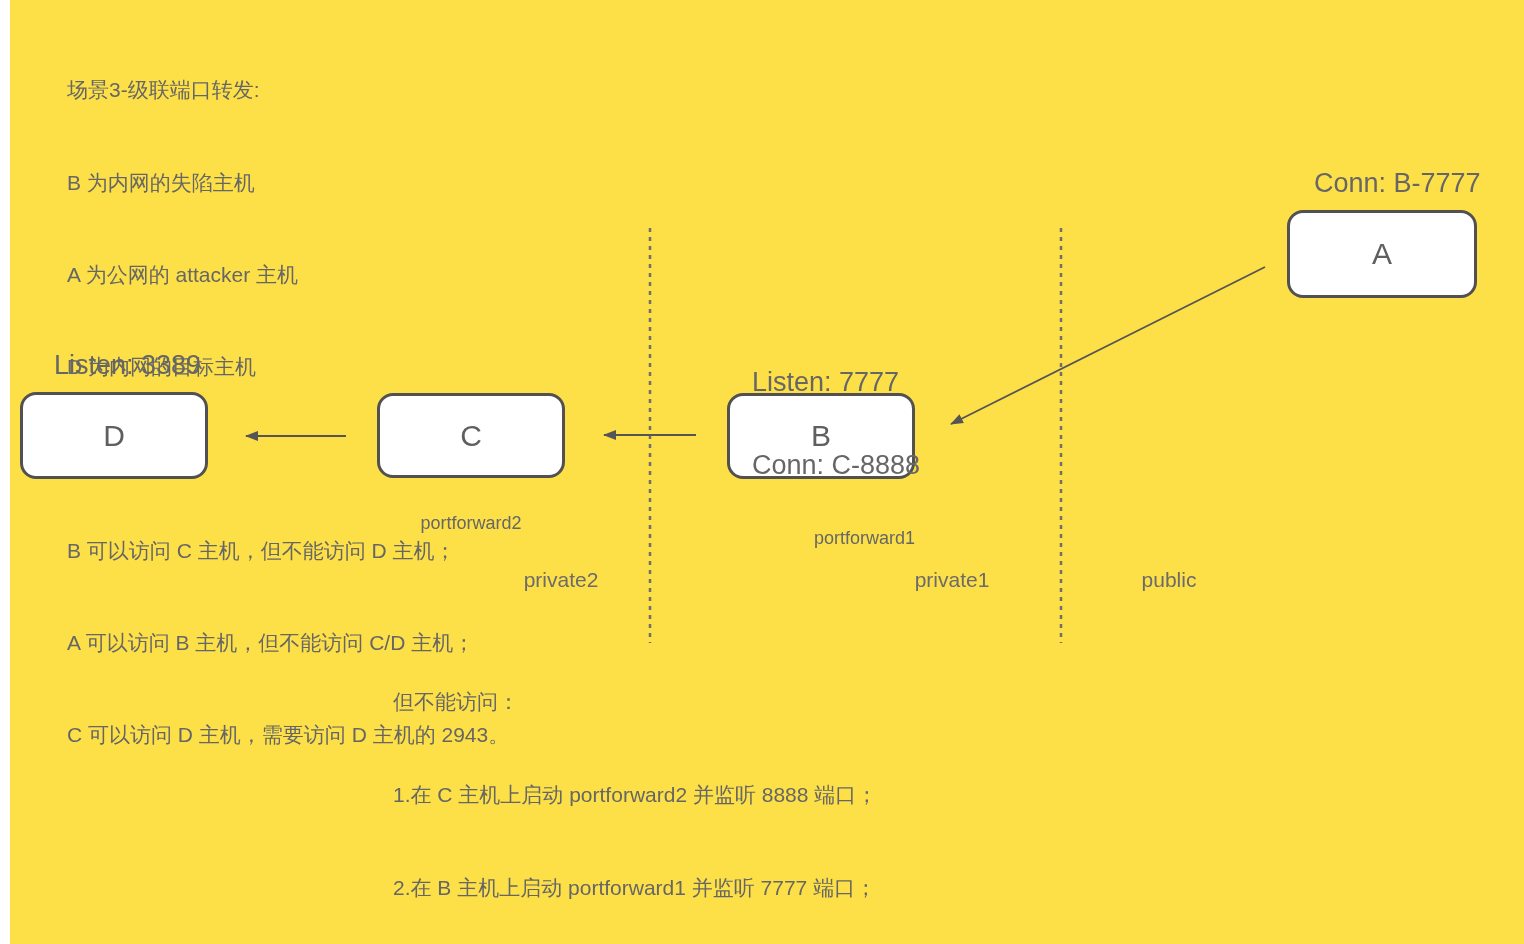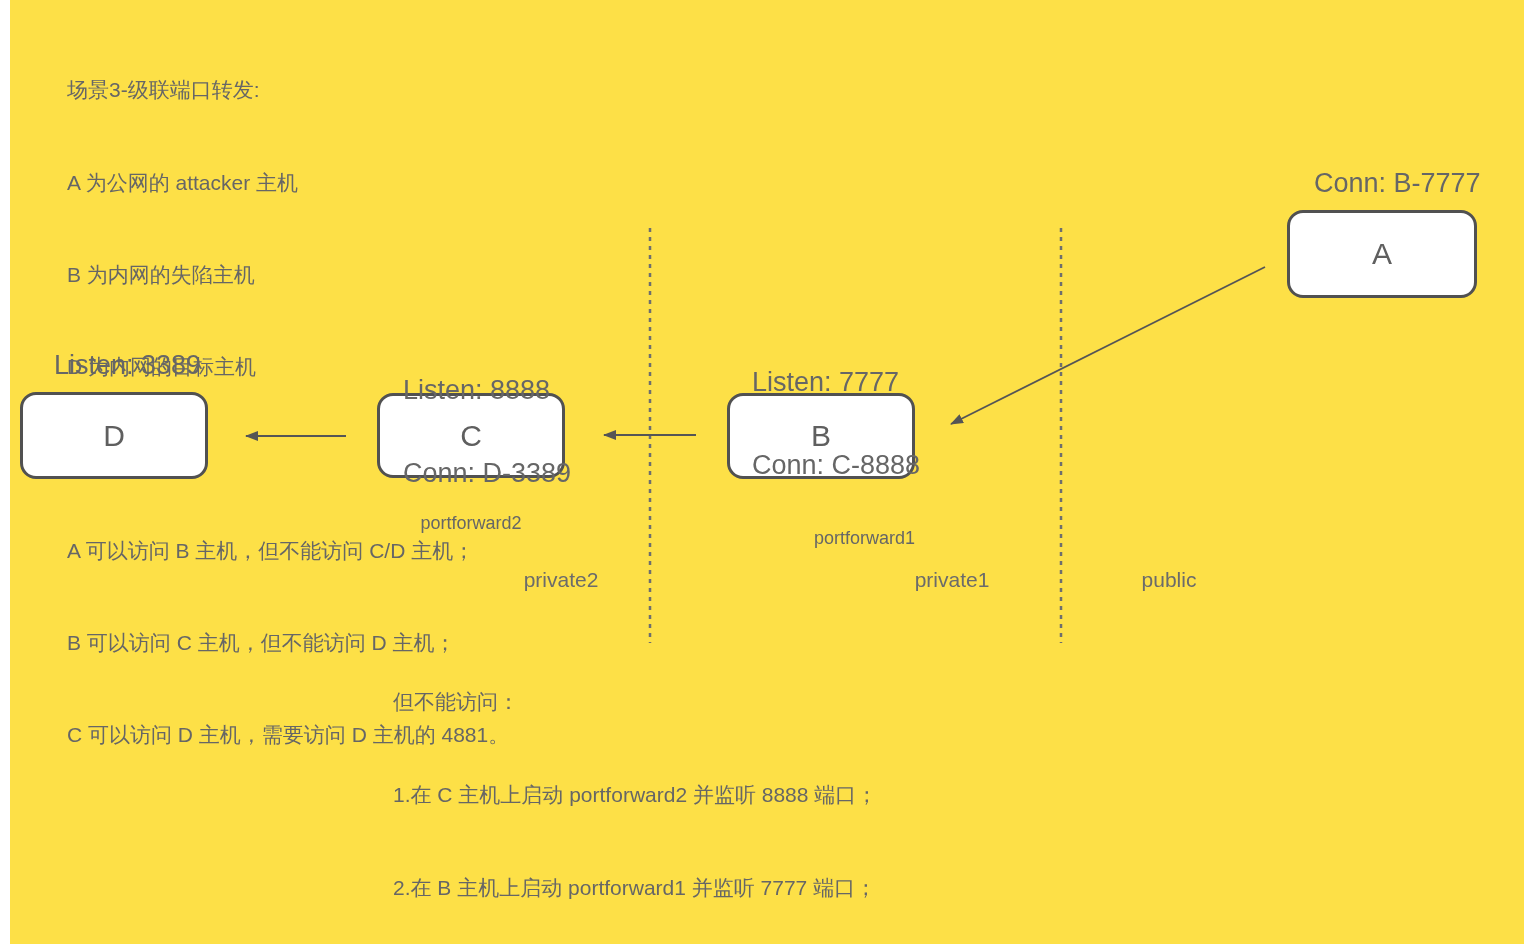--- a/index.html
+++ b/index.html
@@ -85,48 +85,44 @@
     <line x1="640" y1="228" x2="640" y2="643" stroke="#6e6e6e" stroke-width="2.5" stroke-dasharray="4 5"></line>
     <line x1="1051" y1="228" x2="1051" y2="643" stroke="#6e6e6e" stroke-width="2.5" stroke-dasharray="4 5"></line>
 
     <line x1="336" y1="436" x2="236" y2="436" stroke="#555555" stroke-width="1.8" marker-end="url(#arw)"></line>
     <line x1="686" y1="435" x2="594" y2="435" stroke="#555555" stroke-width="1.8" marker-end="url(#arw)"></line>
     <line x1="1255" y1="267" x2="941" y2="424" stroke="#555555" stroke-width="1.8" marker-end="url(#arw)"></line>
   </svg>
 
   <div class="textblock desc">
     <div>场景3-级联端口转发:</div>
+    <div>B 为内网的失陷主机</div>
     <div>A 为公网的 attacker 主机</div>
-    <div>B 为内网的失陷主机</div>
     <div>D 为内网的目标主机</div>
     <div>描述:</div>
+    <div>B 可以访问 C 主机，但不能访问 D 主机；</div>
     <div>A 可以访问 B 主机，但不能访问 C/D 主机；</div>
-    <div>B 可以访问 C 主机，但不能访问 D 主机；</div>
-    <div>C 可以访问 D 主机，需要访问 D 主机的 4881。</div>
+    <div>C 可以访问 D 主机，需要访问 D 主机的 2943。</div>
   </div>
 
   <div class="node node-d">
     <span>D</span>
   </div>
   <div class="node node-c">
     <span>C</span>
   </div>
   <div class="node node-b">
     <span>B</span>
   </div>
   <div class="node node-a">
     <span>A</span>
   </div>
 
   <div class="lbl" style="left:44px; top:350px;">Listen: 3389</div>
 
-  <div class="lbl portlbl" style="left:393px; top:322px;">
-    <div>Listen: 8888</div>
-    <div>Conn: D-3389</div>
-  </div>
 
   <div class="lbl portlbl" style="left:742px; top:314px;">
     <div>Listen: 7777</div>
     <div>Conn: C-8888</div>
   </div>
 
   <div class="lbl" style="left:1304px; top:168px;">Conn: B-7777</div>
 
   <div class="toollbl" style="left:367px; top:513px; width:188px;">portforward2</div>
   <div class="toollbl" style="left:717px; top:528px; width:188px;text-align:right;">portforward1</div>

